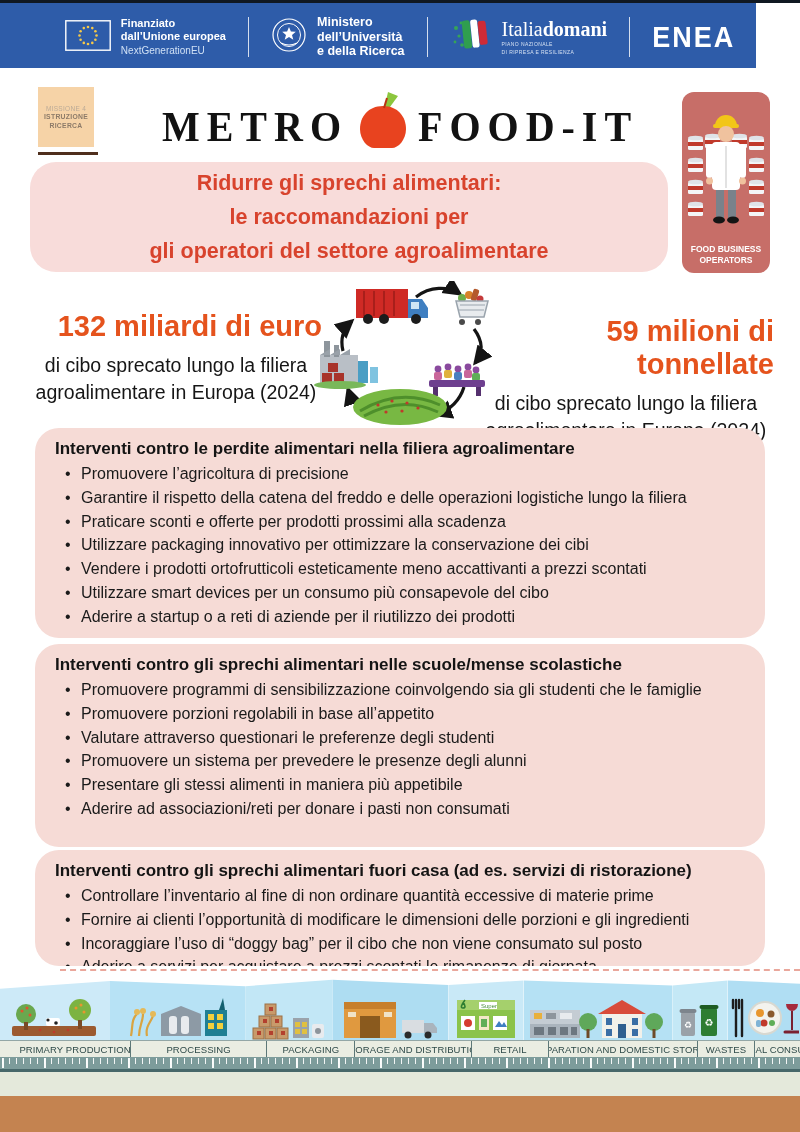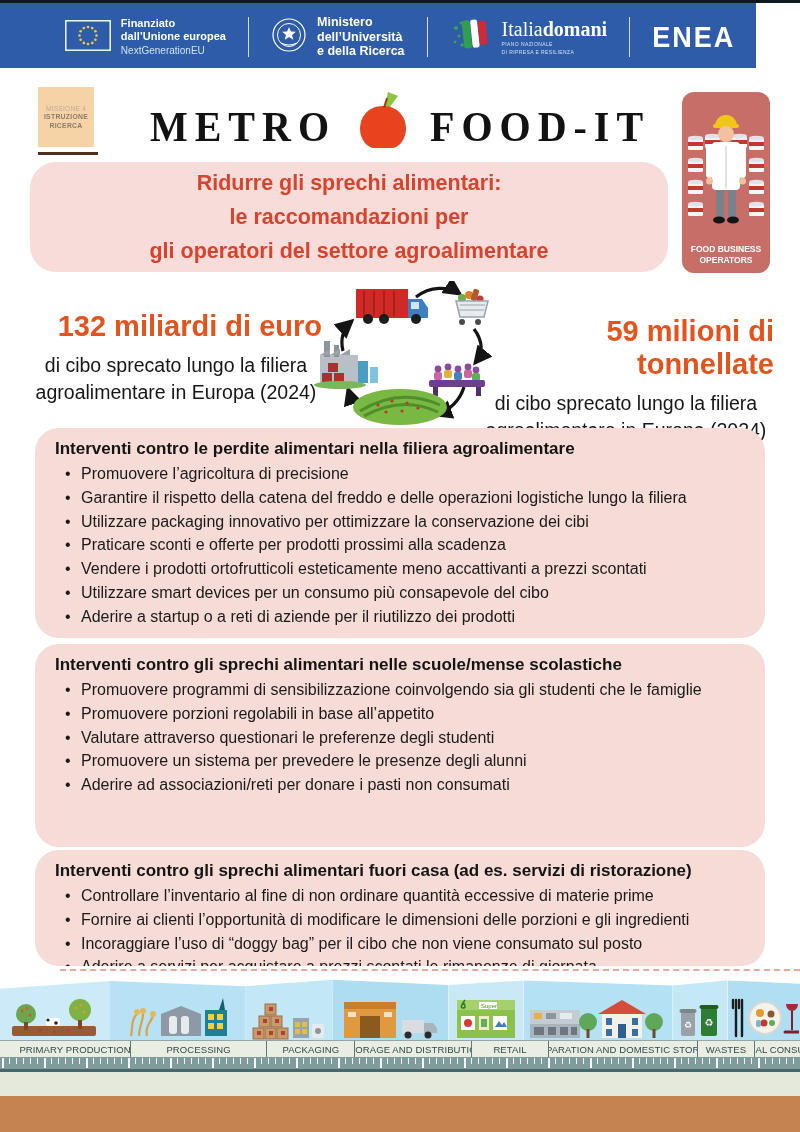--- a/index.html
+++ b/index.html
@@ -23,21 +23,21 @@
 
   
   .mission{position:absolute;left:38px;top:87px;width:56px;height:60px;background:#f6d3a7;
     display:flex;flex-direction:column;justify-content:center;text-align:center;}
   .mission .m1{font-size:6.5px;color:#bcab97;letter-spacing:.3px;}
   .mission .m2{font-size:6.8px;color:#8c7a68;font-weight:700;letter-spacing:.3px;line-height:9px;}
   .mission-line{position:absolute;left:38px;top:152px;width:60px;height:3px;background:#4f2f1d;}
 
   
   .brandlogo{position:absolute;left:0;top:96px;width:800px;height:60px;
-    display:flex;align-items:center;justify-content:center;gap:18px;}
+    display:flex;align-items:center;justify-content:center;gap:6px;}
   .brandword{font-family:"Liberation Serif",serif;font-weight:700;font-size:40px;
     letter-spacing:7px;color:#121212;transform:scaleY(1.08);}
   .apple-wrap{width:58px;height:62px;margin-top:-10px;flex:0 0 auto;}
 
   
   .opcard{position:absolute;left:682px;top:92px;width:88px;height:181px;background:#c76e68;
     border-radius:12px;display:flex;flex-direction:column;align-items:center;justify-content:flex-end;
     padding-bottom:7px;box-sizing:border-box;}
   .opcard .oplabel{width:74px;text-align:center;color:#fff;font-weight:700;font-size:8.5px;line-height:11px;}
 
@@ -391,35 +391,36 @@
       <div>di cibo sprecato lungo la filiera</div>
       <div>agroalimentare in Europa (2024)</div>
     </div>
   </div>
 
   <div class="section sec1">
     <h3>Interventi contro le perdite alimentari nella filiera agroalimentare</h3>
     <ul>
       <li>Promuovere l’agricoltura di precisione</li>
       <li>Garantire il rispetto della catena del freddo e delle operazioni logistiche lungo la filiera</li>
+      <li>Praticare sconti e offerte per prodotti prossimi alla scadenza</li>
       <li>Utilizzare packaging innovativo per ottimizzare la conservazione dei cibi</li>
-      <li>Praticare sconti e offerte per prodotti prossimi alla scadenza</li>
       <li>Vendere i prodotti ortofrutticoli esteticamente meno accattivanti a prezzi scontati</li>
       <li>Utilizzare smart devices per un consumo più consapevole del cibo</li>
       <li>Aderire a startup o a reti di aziende per il riutilizzo dei prodotti</li>
     </ul>
   </div>
 
   <div class="section sec2">
     <h3>Interventi contro gli sprechi alimentari nelle scuole/mense scolastiche</h3>
     <ul>
       <li>Promuovere programmi di sensibilizzazione coinvolgendo sia gli studenti che le famiglie</li>
       <li>Promuovere porzioni regolabili in base all’appetito</li>
       <li>Valutare attraverso questionari le preferenze degli studenti</li>
       <li>Promuovere un sistema per prevedere le presenze degli alunni</li>
+      <li>Presentare gli stessi alimenti in maniera più appetibile</li>
       <li>Aderire ad associazioni/reti per donare i pasti non consumati</li>
     </ul>
   </div>
 
   <div class="section sec3">
     <h3>Interventi contro gli sprechi alimentari fuori casa (ad es. servizi di ristorazione)</h3>
     <ul>
       <li>Controllare l’inventario al fine di non ordinare quantità eccessive di materie prime</li>
       <li>Fornire ai clienti l’opportunità di modificare le dimensioni delle porzioni e gli ingredienti</li>
       <li>Incoraggiare l’uso di “doggy bag” per il cibo che non viene consumato sul posto</li>

